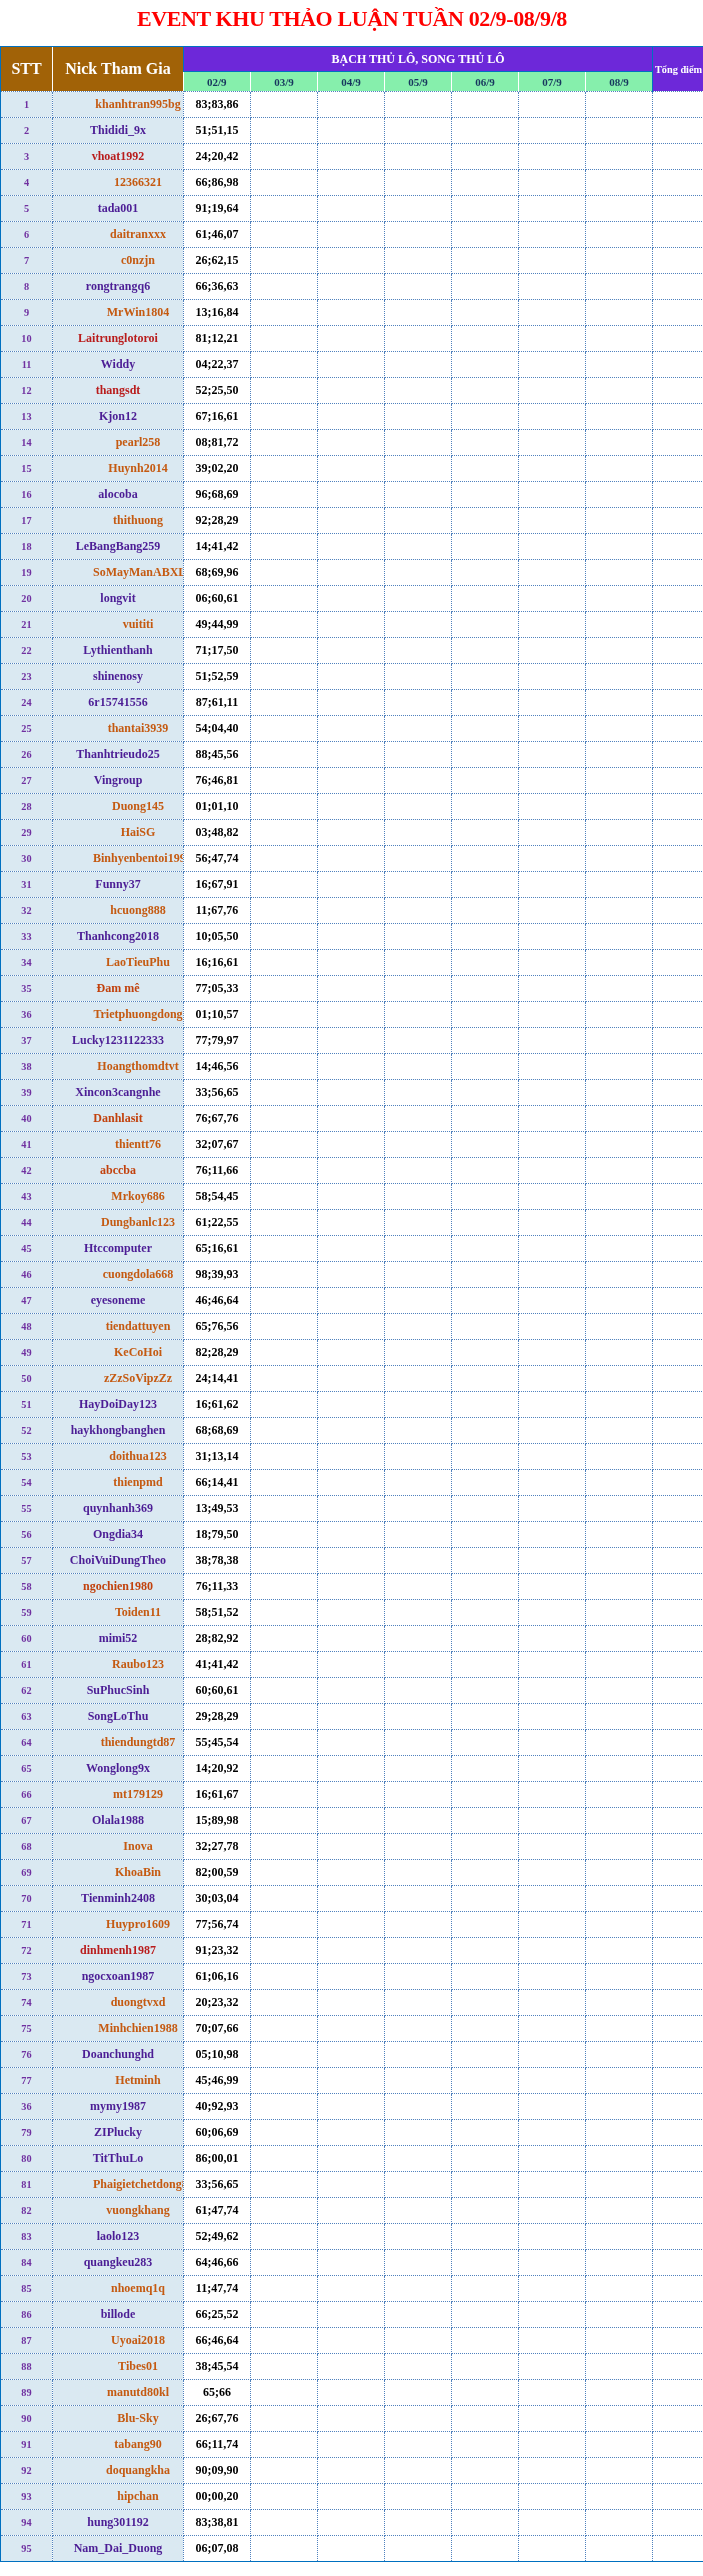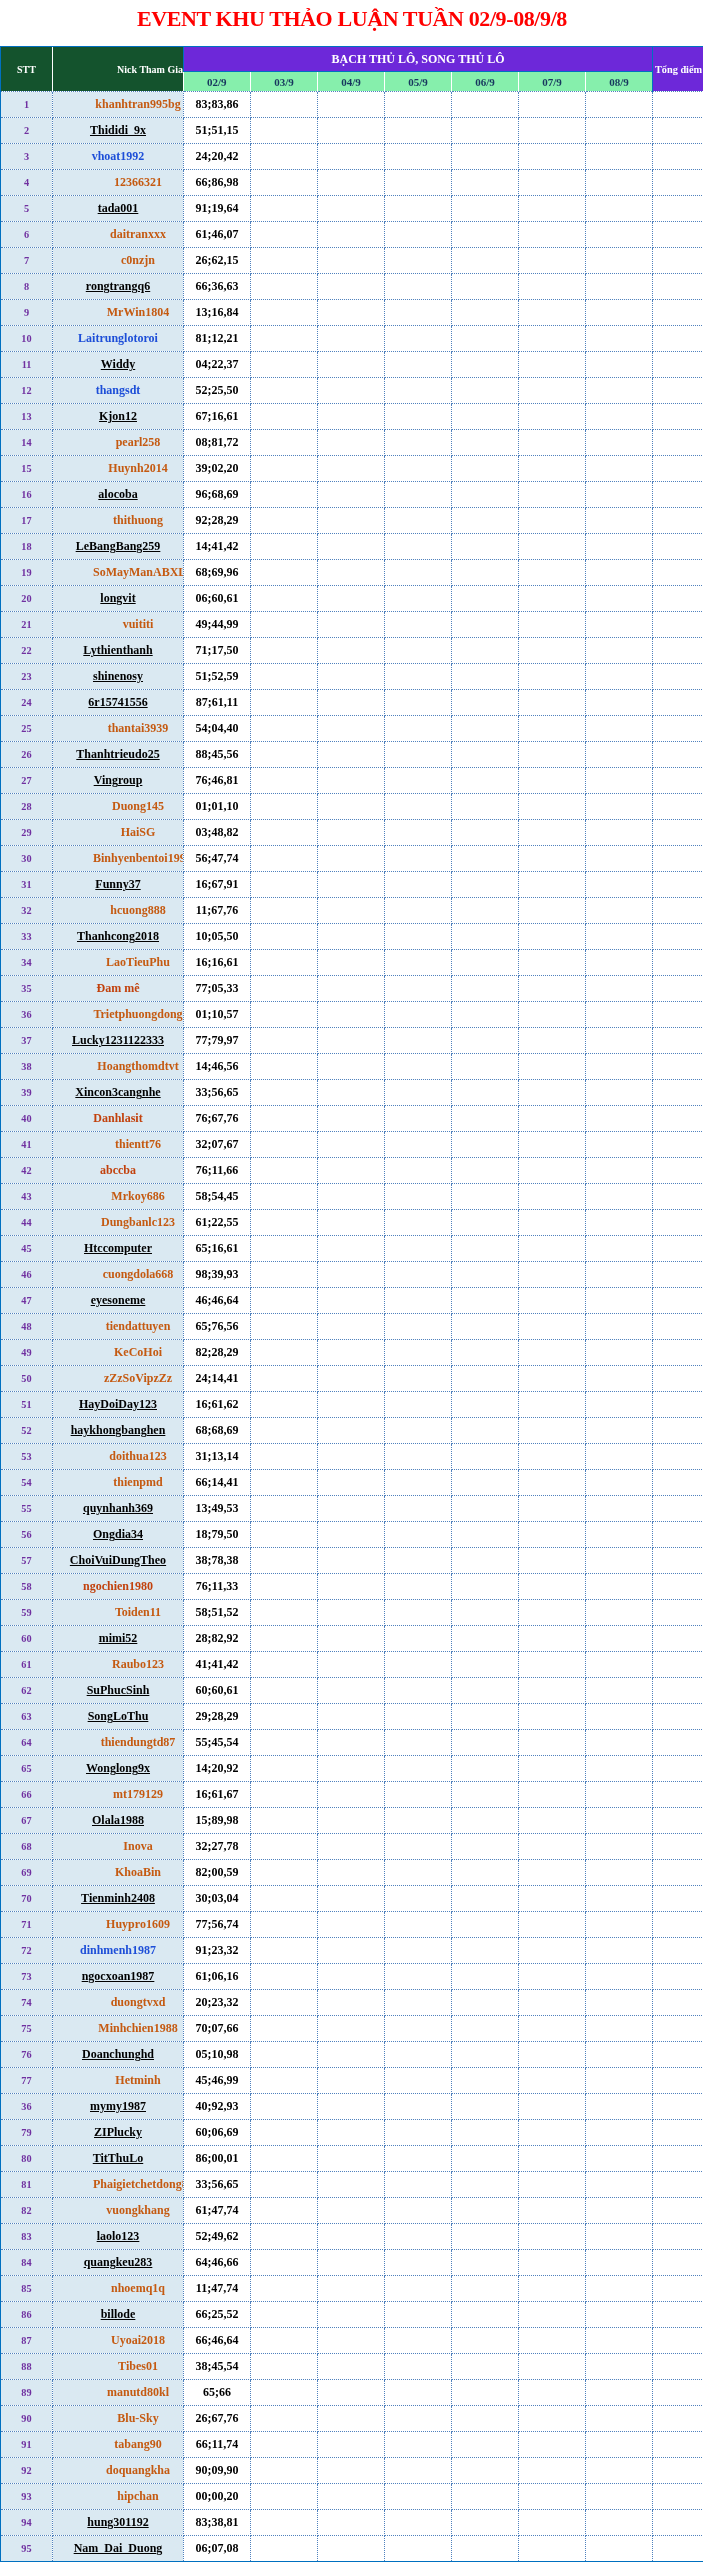--- a/index.html
+++ b/index.html
@@ -8,42 +8,42 @@
     color:#FF0000;font-weight:bold;font-size:22px;line-height:1.1;
     text-align:center;margin:7.1px 0 0 0;letter-spacing:-0.4px;
     font-family:"Liberation Serif", serif;
   }
   table.event{
     width:704px;margin-top:15px;border-collapse:collapse;table-layout:fixed;
     border:1.6px solid #0070C0;
   }
   th,td{padding:0;text-align:center;vertical-align:middle;overflow:hidden;white-space:nowrap;}
   
-  .h-purple{background:#14532d;color:#ffffff;font-weight:bold;font-size:10px;}
+  .h-purple{background:#a16207;color:#ffffff;font-weight:bold;font-size:16px;}
   .h-green{background:#6d28d9;color:#ffffff;font-weight:bold;font-size:12px;}
-  .h-nick{border-left:0.8px dotted #ffffff;text-align:right;}
+  .h-nick{border-left:0.8px dotted #ffffff;}
   .h-group{border-left:1.6px solid #0070C0;}
   .h-total{border-left:1.6px solid #0070C0;font-size:10.3px;}
   tr.group-row{height:24.6px;}
   tr.date-row{height:20.6px;}
   .h-date{
     background:#86efac;color:#17375E;font-weight:bold;font-size:11px;
     border-top:1.6px solid #0070C0;border-left:0.8px dotted #ffffff;
   }
   .h-date.first{border-left:none;}
   
   tbody tr{height:26px;}
   tbody td{border:0.8px dotted #4F81BD;font-weight:bold;}
   td.stt{background:#DAE9F2;color:#7030A0;font-size:10.3px;}
   td.nick{background:#DAE9F2;font-size:12px;}
   td.val{background:#ffffff;color:#000000;font-size:12px;}
   td.total{background:#ffffff;}
   .c-orange{color:#C55A11;padding-left:40px;}
-  .c-black{color:#000000;text-decoration:underline;}
-  .c-cyan{color:#1d4ed8;}
+  .c-black{color:#4c1d95;}
+  .c-cyan{color:#b91c1c;}
   .c-yellow{color:#c2410c;}
 </style>
 </head>
 <body>
 
 <div>
   <h1 class="title">EVENT KHU THẢO LUẬN TUẦN 02/9-08/9/8</h1>
 
   <table class="event">
     <colgroup>

